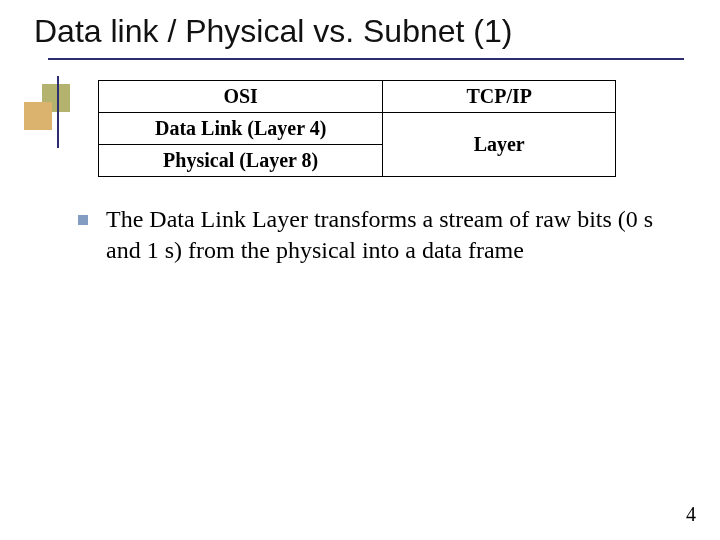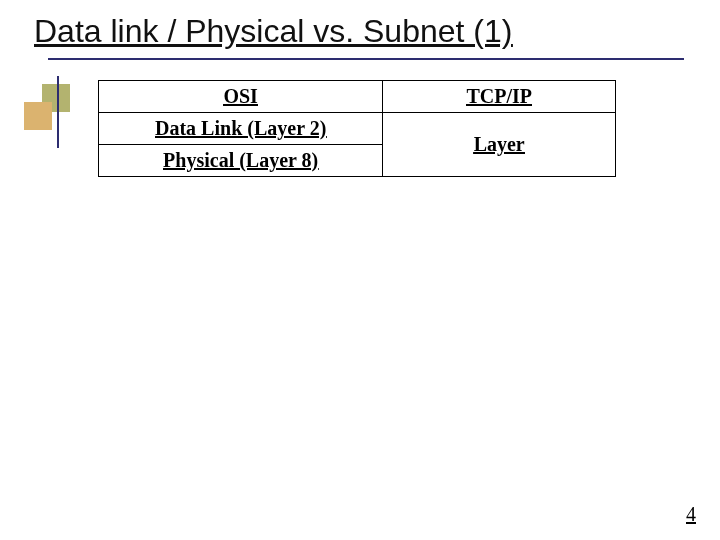--- a/index.html
+++ b/index.html
@@ -1,15 +1,15 @@
 <!DOCTYPE html>
 <html><head>
 <meta charset="utf-8">
 <style>
-  * { box-sizing: border-box; margin: 0; padding: 0; text-decoration: underline; }
+  * { box-sizing: border-box; margin: 0; padding: 0; }
   body {
     width: 720px;
     height: 540px;
     background: #fff;
     font-family: "Times New Roman", Times, serif;
     position: relative;
     overflow: hidden;
   }
   .slide {
     width: 720px;
@@ -119,28 +119,32 @@
   </div>
 
   <div class="table-wrap">
     <table class="cmp">
       <tbody>
           <tr>
         <td class="left">OSI</td>
         <td class="right">TCP/IP</td>
       </tr>
       <tr>
-        <td class="left">Data Link (Layer 2)</td>
+        <td class="left">Data Link (Layer 4)</td>
         <td class="right" rowspan="2">Layer</td>
       </tr>
       <tr>
         <td class="left">Physical (Layer 8)</td>
       </tr>
     </tbody>
       </table>
   </div>
 
   <div class="body-area">
+    <div class="bullet-row">
+      <div class="bullet-box"></div>
+      <div class="bullet-text">The Data Link Layer transforms a stream of raw bits (0 s and 1 s) from the physical into a data frame</div>
+    </div>
   </div>
 
   <div class="page-num">4</div>
 
 </div>
 
 </body></html>

